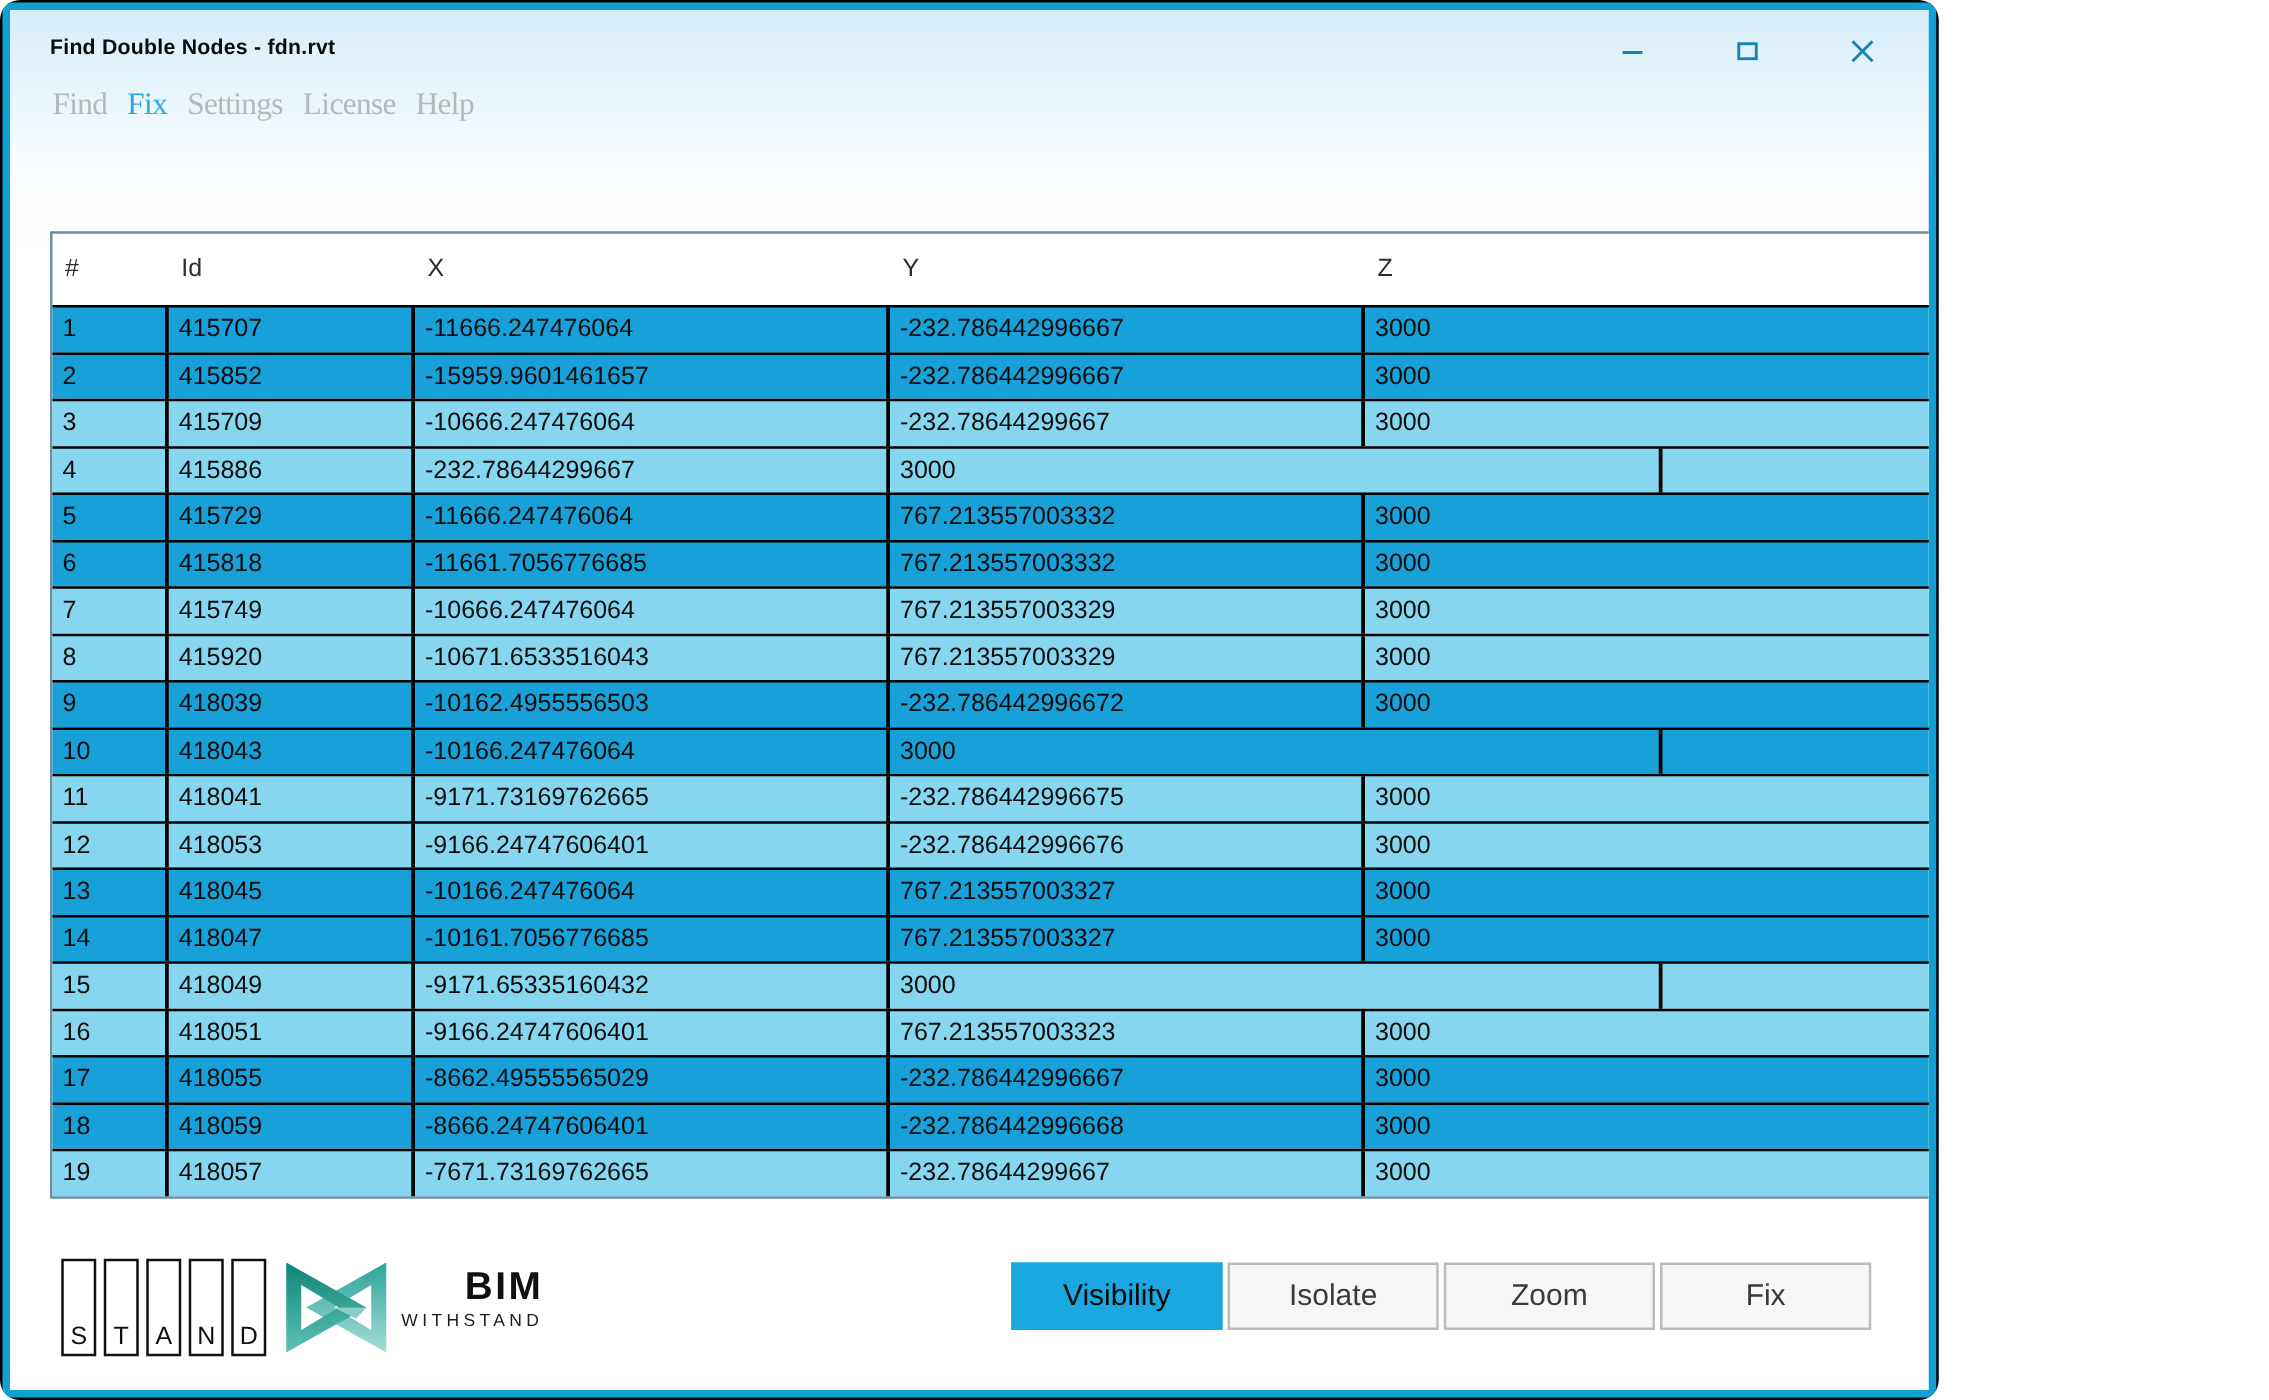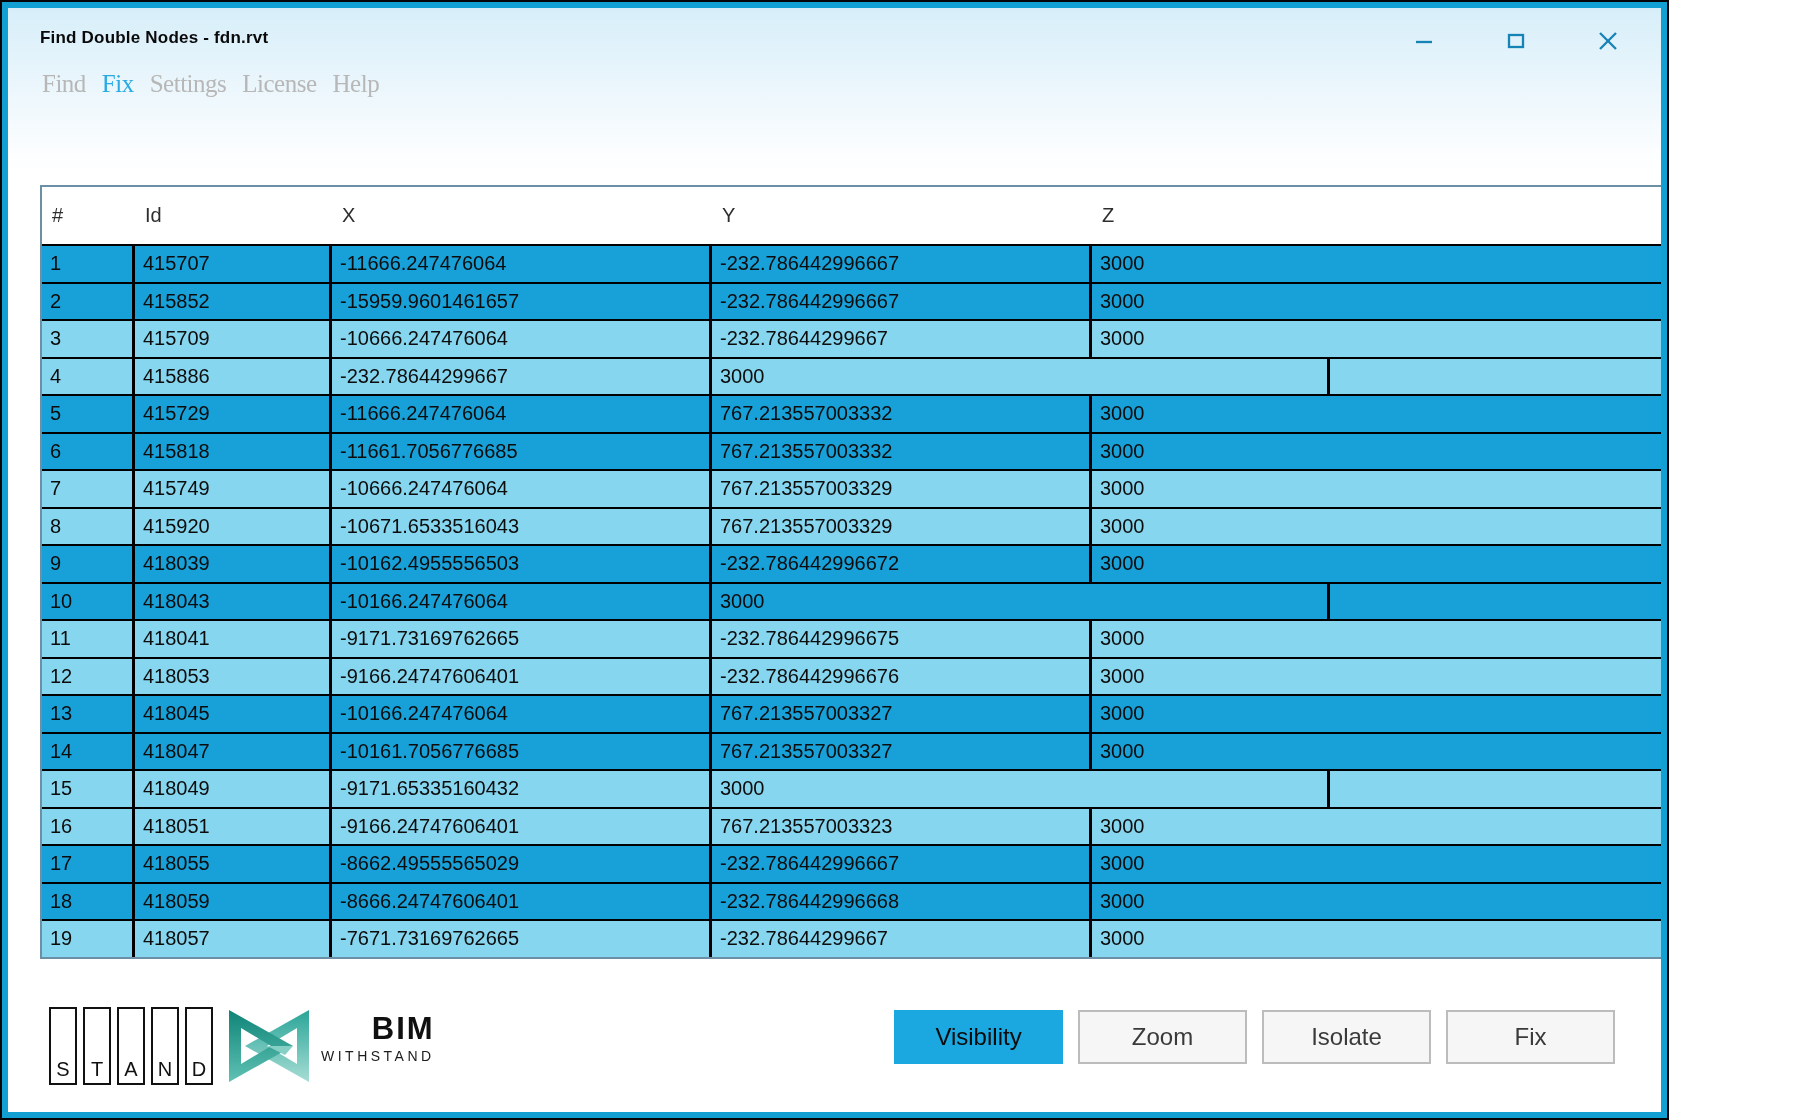--- a/index.html
+++ b/index.html
@@ -1,18 +1,18 @@
 <!DOCTYPE html>
 <html style="--accent: #29ABE2; --row-dark: #18A0D8; --row-light: #86D6EF; --btn-active: #1BA7DF; --border-accent: #12A0D2; --titlebar-top: #D7EEF9; --menu-gray: #B7B7B7; --table-border: #6B8FA5; --scroll-gray: #8F8F8F; --control-blue: #1583B5; --logo-teal-dark: #0F8478; --logo-teal-light: #86CFC5;"><head>
 <meta charset="utf-8">
 <style>
   html,body { margin:0; padding:0; background:#ffffff; font-family:"Liberation Sans", sans-serif; }
   * { -webkit-font-smoothing:antialiased; }
 
-  .window { position:relative; width:1669px; height:1120px; background:#050505; overflow:hidden; }
+  .window { position:relative; width:1551px; height:1120px; background:#050505; overflow:hidden;border-radius:16px; }
   .chrome  { position:absolute; inset:2px; background:var(--border-accent,#12A0D2); }
   .content { position:absolute; inset:6px;
              background:linear-gradient(180deg, var(--titlebar-top,#D7EEF9) 0px, #FDFEFF 150px, #ffffff 200px);
              overflow:hidden; }
 
   
   .title { position:absolute; left:32px; top:20px; font-size:17px; font-weight:700; color:#0a0a0a; letter-spacing:0.2px; }
   .window-controls { position:absolute; top:22px; right:42px; display:flex; gap:70px; align-items:center; }
   .wc { width:22px; height:22px; display:flex; align-items:center; justify-content:center; cursor:pointer; }
   .wc svg line, .wc svg rect { stroke:var(--control-blue,#1583B5); fill:none; stroke-width:2.3; }
@@ -49,21 +49,21 @@
   
   .stand-logo { position:absolute; left:41px; top:999px; display:flex; gap:6px; }
   .stand-box  { width:28px; height:78px; border:2.5px solid #111; box-sizing:border-box;
                 display:flex; align-items:flex-end; justify-content:center;
                 font-size:20px; color:#111; padding-bottom:2px; }
   .bim-logo { position:absolute; left:219px; top:1000px; width:84px; height:76px; }
   .brand { position:absolute; left:313px; top:1005px; }
   .brand-line1 { font-size:31px; font-weight:700; letter-spacing:2px; color:#101010; line-height:1;text-align:right; }
   .brand-line2 { font-size:14px; letter-spacing:3.5px; color:#1c1c1c; margin-top:5px; line-height:1;text-align:right; }
 
-  .footer-buttons { position:absolute; right:46px; top:1002px; display:flex; gap:15px; }
+  .footer-buttons { position:absolute; right:46px; top:1002px; display:flex; gap:4px; }
   .fbtn { width:169px; height:54px; display:flex; align-items:center; justify-content:center;
           font-size:24px; color:#3a3a3a; background:#f6f6f6; border:2px solid #bcbcbc;
           box-sizing:border-box; cursor:pointer; }
   .fbtn.active { background:var(--btn-active,#1BA7DF); border-color:var(--btn-active,#1BA7DF); color:#0b0b0b; }
 </style>
 </head>
 <body>
 
 <div class="window">
   <div class="chrome">
@@ -266,20 +266,20 @@
         <path fill="#86CFC5" d="M40,38 L66,38 L58,47 Z"></path>
       </svg>
 
       <div class="brand">
         <div class="brand-line1">BIM</div>
         <div class="brand-line2">WITHSTAND</div>
       </div>
 
       <div class="footer-buttons">
           <div class="fbtn active">Visibility</div>
+          <div class="fbtn">Isolate</div>
           <div class="fbtn">Zoom</div>
-          <div class="fbtn">Isolate</div>
           <div class="fbtn">Fix</div>
         </div>
 
     </div>
   </div>
 </div>
 
 </body></html>

